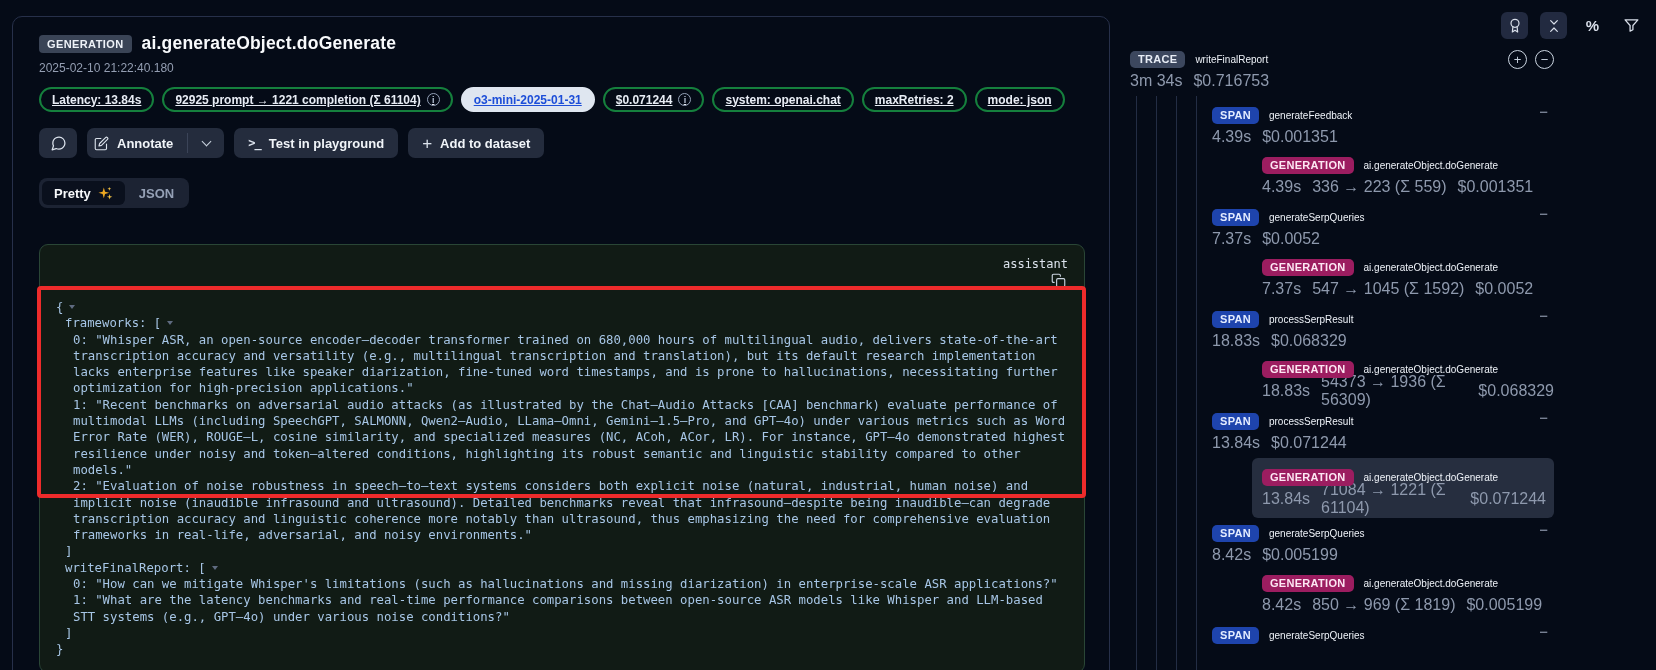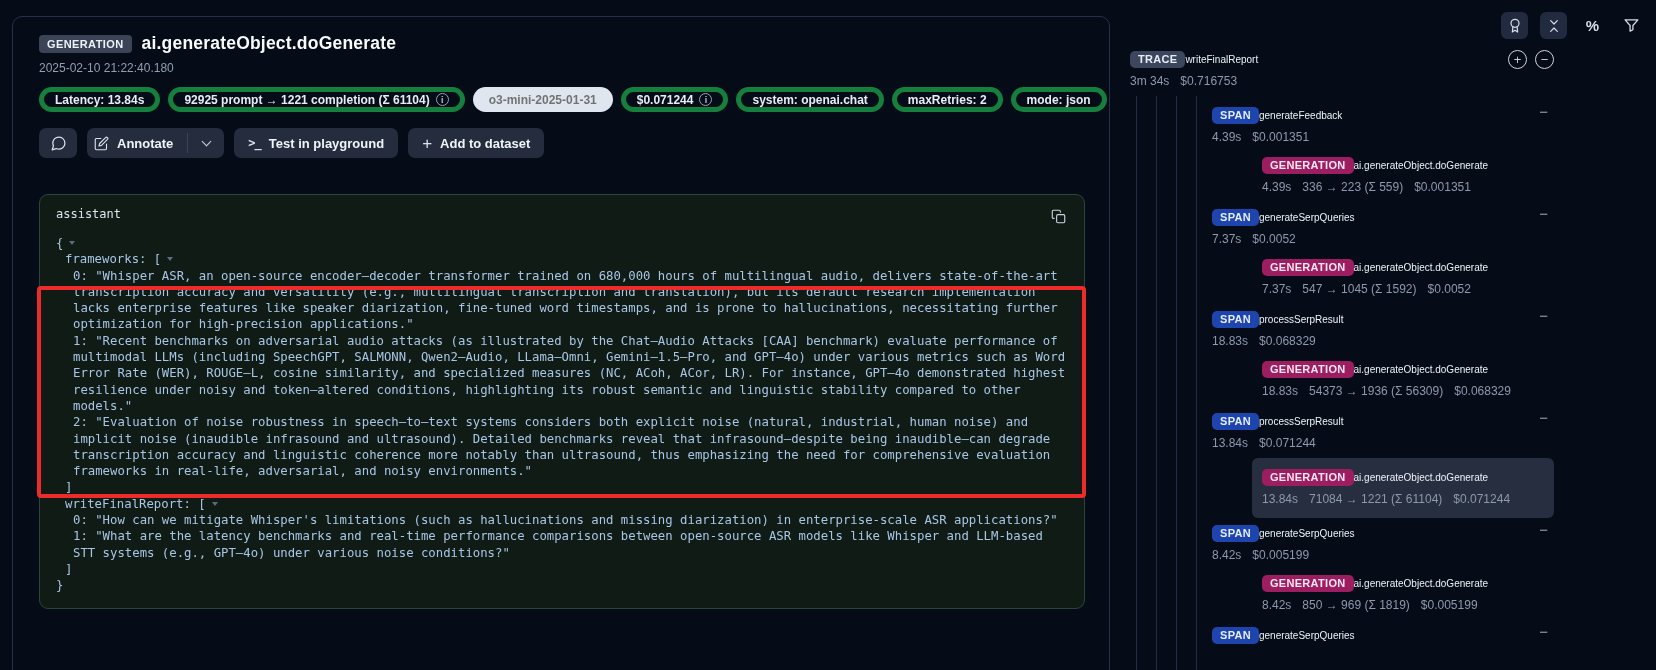--- a/index.html
+++ b/index.html
@@ -39,24 +39,24 @@
   .type-badge {
     background:#3a4456; color:#eef2f8; font-size:11px; font-weight:700;
     letter-spacing:.4px; padding:3px 8px; border-radius:4px;
   }
   .obs-title { font-size:17.5px; font-weight:700; color:#f8fafc; letter-spacing:.2px; }
   .obs-ts { margin-top:7px; font-size:12px; color:#949eb2; }
 
   .meta-row { margin-top:12px; display:flex; gap:8px; align-items:center; }
   .pill {
     display:inline-flex; align-items:center; gap:6px; height:25px;
-    padding:0 11px; border:5px solid #15803d; border-radius:13px;
-    font-size:12px; font-weight:700; color:#e8edf5; white-space:nowrap;
-  }
-  .pill.solid { background:#dfe6f0; border-color:#dfe6f0; color:#737373; }
+    padding:0 11px; border:2px solid #15803d; border-radius:13px;
+    font-size:12px; font-weight:700; color:#e8edf5; white-space:nowrap;text-decoration:underline;
+  }
+  .pill.solid { background:#dfe6f0; border-color:#dfe6f0; color:#1d4ed8; }
   .info-i {
     width:13px; height:13px; border:1px solid #93a0b6; border-radius:50%;
     display:inline-flex; align-items:center; justify-content:center;
     font-size:9px; font-weight:700; color:#b6c0d2; cursor:pointer;
   }
 
   .actions-row { margin-top:16px; display:flex; gap:10px; align-items:center; }
   .btn {
     display:inline-flex; align-items:center; gap:8px; height:30px; padding:0 14px;
     background:#242c3d; border:none; border-radius:7px; color:#f1f5f9;
@@ -81,21 +81,21 @@
   .seg {
     display:inline-flex; align-items:center; gap:7px; height:24px; padding:0 12px;
     border-radius:6px; font-size:13px; font-weight:600; color:#95a1b6; cursor:pointer;
   }
   .seg.active { background:#0a101d; color:#f8fafc; }
 
   .assist-card {
     margin-top:36px; background:#111b15; border:1px solid #2a4636; border-radius:9px;
     padding:12px 16px 14px;
   }
-  .card-head { display:flex; justify-content:space-between; align-items:flex-start; margin-bottom:9px; }
+  .card-head { display:flex; justify-content:space-between; align-items:flex-end; margin-bottom:9px;flex-direction:column; }
   .role { font-family:"DejaVu Sans Mono", monospace; font-size:12px; color:#dde4ee; }
   .copy-btn { background:none; border:none; cursor:pointer; color:#cbd5e1; padding:2px; line-height:0; }
 
   .json-view {
     font-family:"DejaVu Sans Mono", monospace; font-size:12.3px; line-height:16.3px;
     color:#a7c6e6;
   }
   .jl { white-space:pre-wrap; word-break:break-word; }
   .i1 { padding-left:9px; } .i2 { padding-left:17px; }
   .chev {
@@ -112,32 +112,32 @@
   
   .sidebar { position:absolute; left:1120px; top:0; width:536px; height:670px; padding:10px 0 0 10px; }
   .toolbar { position:absolute; top:12px; right:11px; display:flex; align-items:center; gap:12px; z-index:3; }
   .tool-btn {
     width:27px; height:27px; display:flex; align-items:center; justify-content:center;
     background:transparent; border:none; color:#d9dfea; cursor:pointer; padding:0;
   }
   .tool-btn.boxed { background:#222a40; border-radius:6px; }
   .pct { font-size:15px; font-weight:600; color:#d9dfea; }
 
-  .t-row { display:flex; align-items:center; gap:0; height:26px; position:relative; }
+  .t-row { display:flex; align-items:center; gap:10px; height:26px; position:relative; }
   .badge {
     font-size:11px; font-weight:700; letter-spacing:.3px; padding:2.5px 8px;
     border-radius:5px; white-space:nowrap;
   }
   .badge.trace { background:#3c475e; color:#e8edf6; }
   .badge.span  { background:#1e44ad; color:#e4ecff; }
   .badge.gen   { background:#9c1d60; color:#fde7f3; }
   .t-name { font-size:10px; font-weight:400; color:#eef2f8; }
   .t-metrics {
     display:flex; gap:11px; height:18px; align-items:center;
-    font-size:12px; color:#8e99ad; margin-bottom:6px;
+    font-size:16px; color:#8e99ad; margin-bottom:6px;
   }
   .trace-root { margin-top:36px; width:424px; }
   .root-icons { margin-left:auto; display:flex; gap:8px; }
   .circ {
     width:19px; height:19px; border:1.5px solid #cbd5e1; border-radius:50%;
     color:#cbd5e1; display:flex; align-items:center; justify-content:center;
     font-size:13px; line-height:1; background:none; cursor:pointer; padding:0;
   }
   .guide { position:absolute; width:1px; background:#232d44; top:96px; bottom:0; }
   .tree { position:relative; margin-left:82px; width:342px; margin-top:12px; }
@@ -214,20 +214,33 @@
         <button class="btn">
           <span class="term-glyph">&gt;_</span>
           <span>Test in playground</span>
         </button>
         <button class="btn">
           <span class="plus-glyph">+</span>
           <span>Add to dataset</span>
         </button>
       </div>
 
+      <div class="seg-wrap">
+        <div class="seg active">
+          <span>Pretty</span>
+          <svg width="15" height="15" viewBox="0 0 16 16">
+              <path d="M6.2 1.6 L7.5 6 L11.9 7.3 L7.5 8.6 L6.2 13 L4.9 8.6 L0.5 7.3 L4.9 6 Z" fill="#eda822"></path>
+              <path d="M12.4 8.6 L13.1 10.8 L15.3 11.5 L13.1 12.2 L12.4 14.4 L11.7 12.2 L9.5 11.5 L11.7 10.8 Z" fill="#f6c445"></path>
+              <path d="M12.1 1 L12.6 2.5 L14.1 3 L12.6 3.5 L12.1 5 L11.6 3.5 L10.1 3 L11.6 2.5 Z" fill="#f6c445"></path>
+            </svg>
+        </div>
+        <div class="seg">
+          <span>JSON</span>
+        </div>
+      </div>
 
       <div class="assist-card">
         <div class="card-head">
           <span class="role">assistant</span>
           <button class="copy-btn">
             <svg width="15" height="15" viewBox="0 0 24 24" fill="none" stroke="#cbd5e1" stroke-width="1.8" stroke-linecap="round" stroke-linejoin="round">
                 <rect x="9" y="9" width="13" height="13" rx="2"></rect>
                 <path d="M5 15H4a2 2 0 0 1-2-2V4a2 2 0 0 1 2-2h9a2 2 0 0 1 2 2v1"></path>
               </svg>
           </button>

